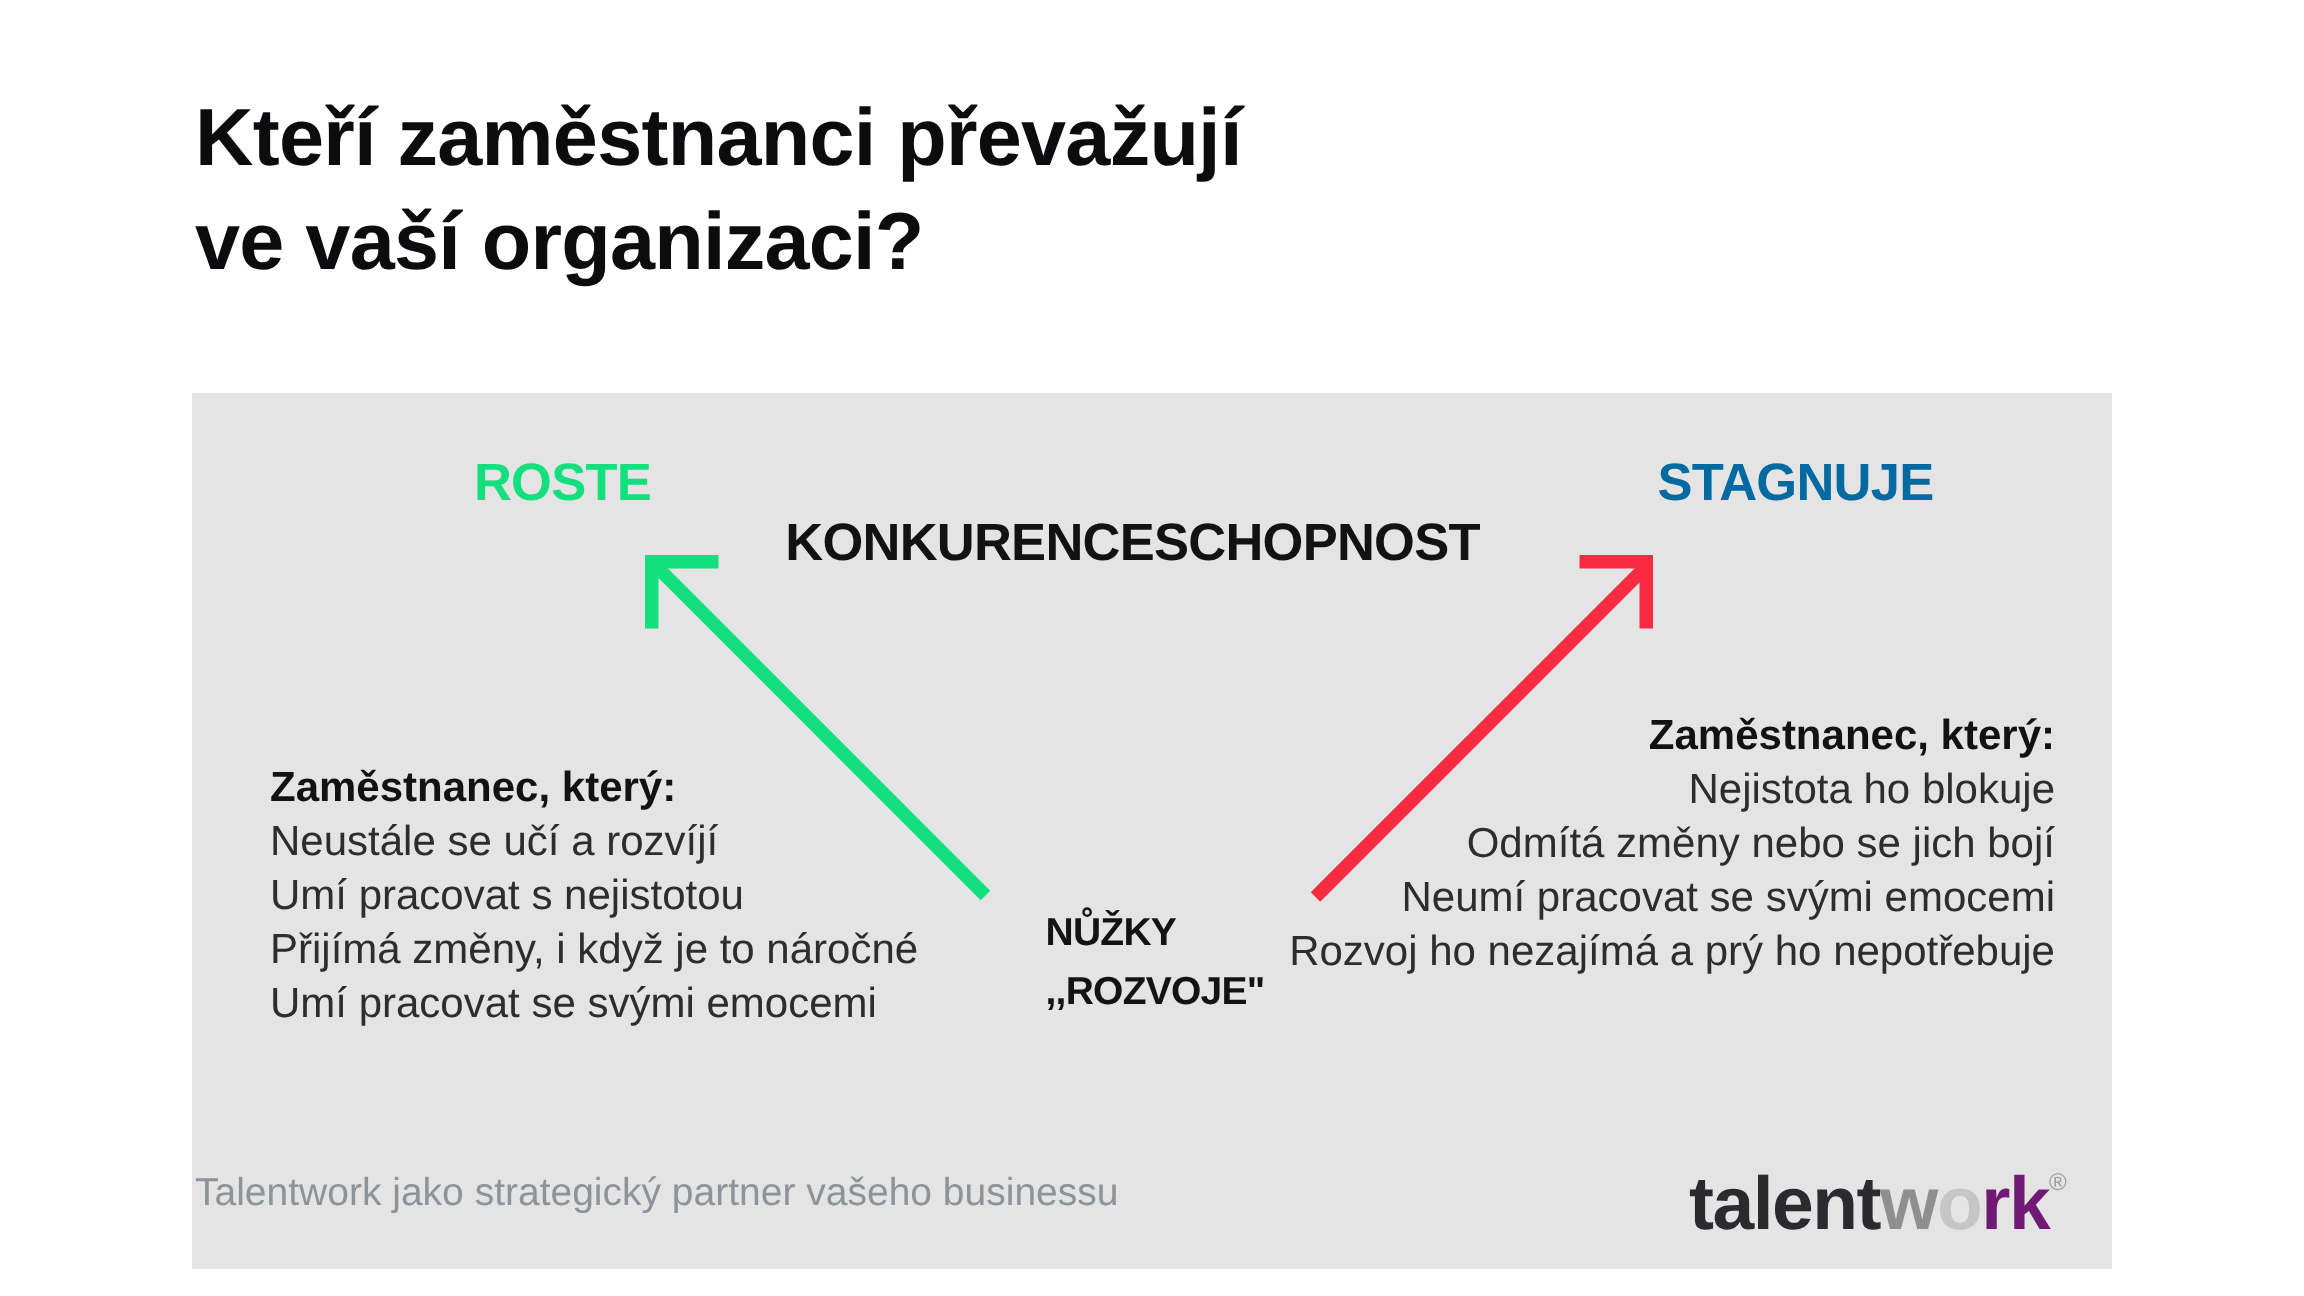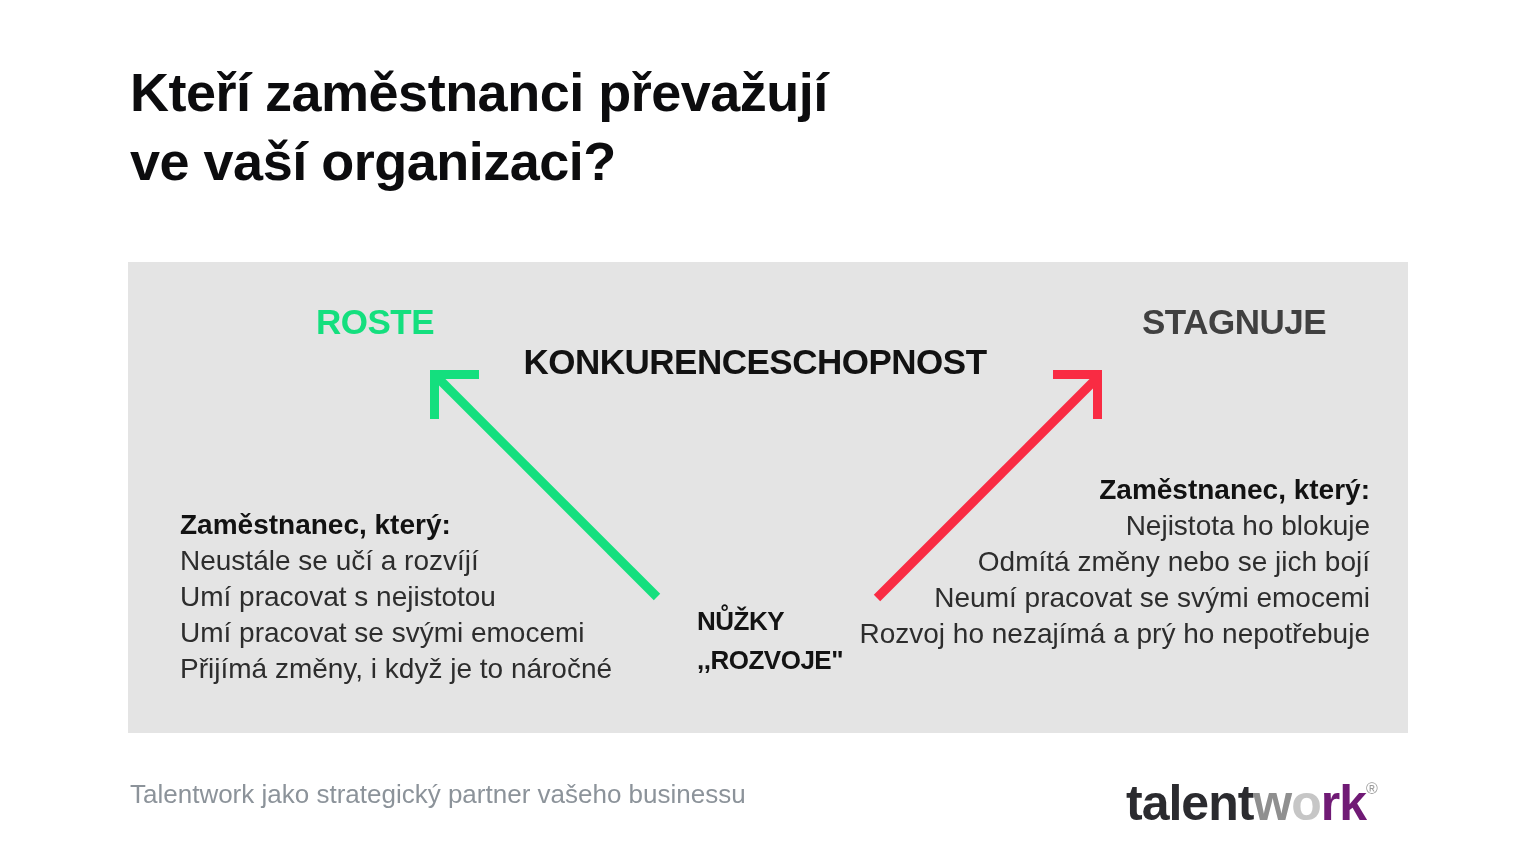--- a/index.html
+++ b/index.html
@@ -25,35 +25,35 @@
     font-weight: bold;
     line-height: 69px;
     letter-spacing: -0.5px;
     color: #0c0c0e;
   }
   .panel {
     position: absolute;
     left: 128px;
     top: 262px;
     width: 1280px;
-    height: 471px;
+    height: 584px;
     background: #E4E4E4;
   }
   .axis-label {
     position: absolute;
     top: 40px;
     transform: translateX(-50%);
     font-size: 35px;
     font-weight: bold;
     letter-spacing: -0.5px;
     white-space: nowrap;
   }
   .axis-label.grow     { left: 247px;  color: #14DF7E; }
   .axis-label.center   { left: 627px;  color: #121212; margin-top: 40px; }
-  .axis-label.stagnate { left: 1106px; color: #404040; }
+  .axis-label.stagnate { left: 1069px; color: #0369a1; }
 
   .arrows {
     position: absolute;
     left: 0; top: 0;
     width: 1280px;
     height: 471px;
     display: block;
   }
   .center-node {
     position: absolute;
@@ -143,22 +143,22 @@
 
     <div class="center-node">
       <div>NŮŽKY</div>
       <div>,,ROZVOJE"</div>
     </div>
 
     <div class="list left-list">
       <div class="list-heading">Zaměstnanec, který:</div>
       <div class="list-item">Neustále se učí a rozvíjí</div>
       <div class="list-item">Umí pracovat s nejistotou</div>
+      <div class="list-item">Přijímá změny, i když je to náročné</div>
       <div class="list-item">Umí pracovat se svými emocemi</div>
-      <div class="list-item">Přijímá změny, i když je to náročné</div>
     </div>
 
     <div class="list right-list">
       <div class="list-heading">Zaměstnanec, který:</div>
       <div class="list-item">Nejistota ho blokuje</div>
       <div class="list-item">Odmítá změny nebo se jich bojí</div>
       <div class="list-item">Neumí pracovat se svými emocemi</div>
       <div class="list-item">Rozvoj ho nezajímá a prý ho nepotřebuje</div>
     </div>
 

